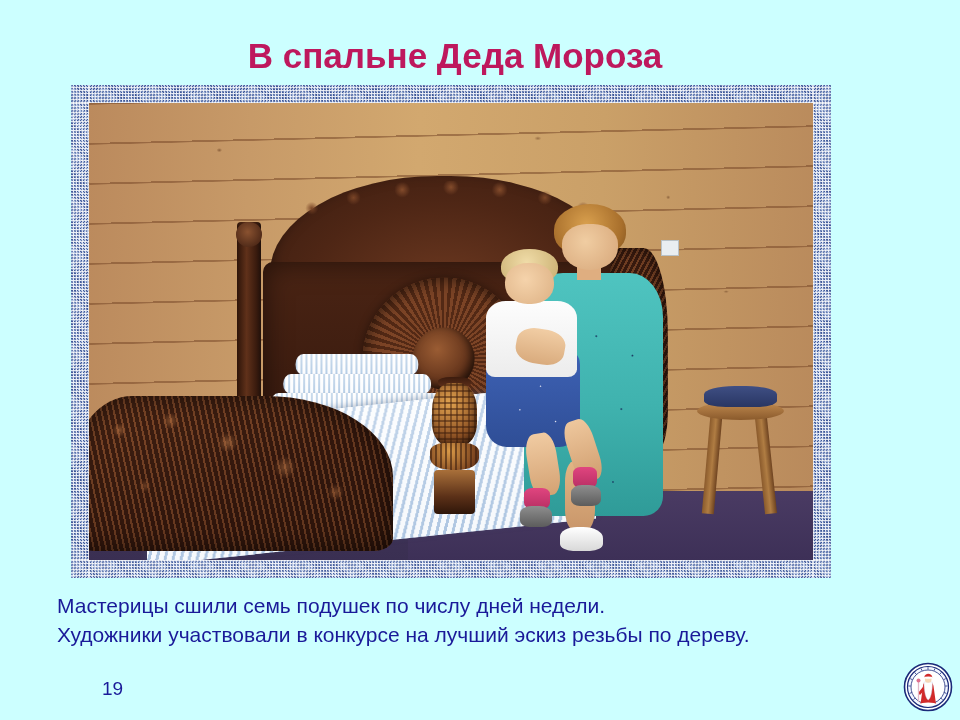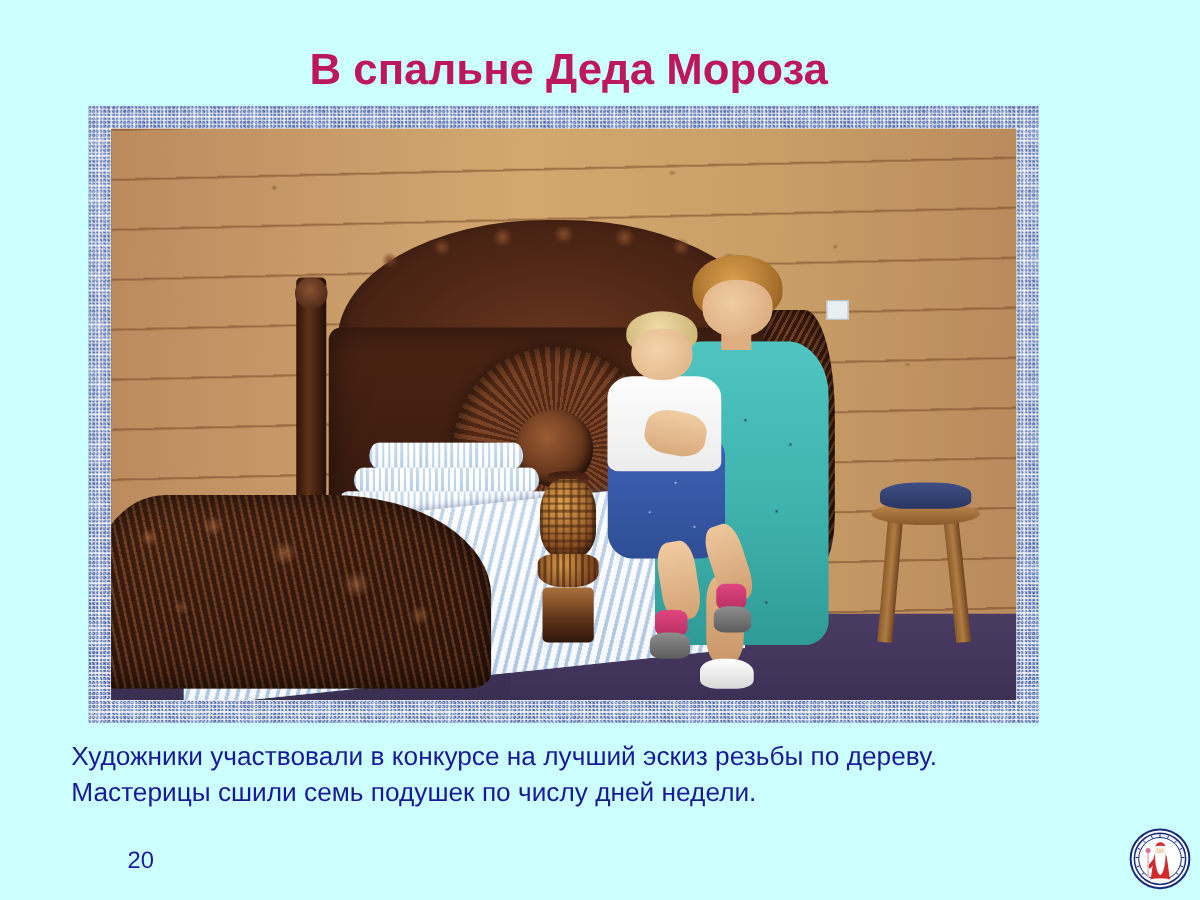--- a/index.html
+++ b/index.html
@@ -625,25 +625,25 @@
         <div class="stool-leg l1"></div>
         <div class="stool-leg l2"></div>
         <div class="stool-top"></div>
         <div class="stool-cloth"></div>
       </div>
 
     </div>
   </div>
 
   <div class="caption">
+    <div>Мастерицы сшили семь подушек по числу дней недели.</div>
     <div>Художники участвовали в конкурсе на лучший эскиз резьбы по дереву.</div>
-    <div>Мастерицы сшили семь подушек по числу дней недели.</div>
   </div>
 
-  <div class="page-number">20</div>
+  <div class="page-number">19</div>
 
   <div class="logo">
     <svg viewBox="0 0 50 50" width="50" height="50">
       <circle cx="25" cy="25" r="23.5" fill="#ffffff" stroke="#1a2a7a" stroke-width="1.6"></circle>
       <circle cx="25" cy="25" r="20.5" fill="#f3f7ff" stroke="#1a2a7a" stroke-width="1.2"></circle>
       <circle cx="25" cy="25" r="17" fill="#ffffff" stroke="#1a2a7a" stroke-width="0.8"></circle>
 
       <g stroke="#1a2a7a" stroke-width="0.8">
         <line x1="25" y1="5.2" x2="25" y2="7.6"></line>
         <line x1="32" y1="6.4" x2="31" y2="8.7"></line>

